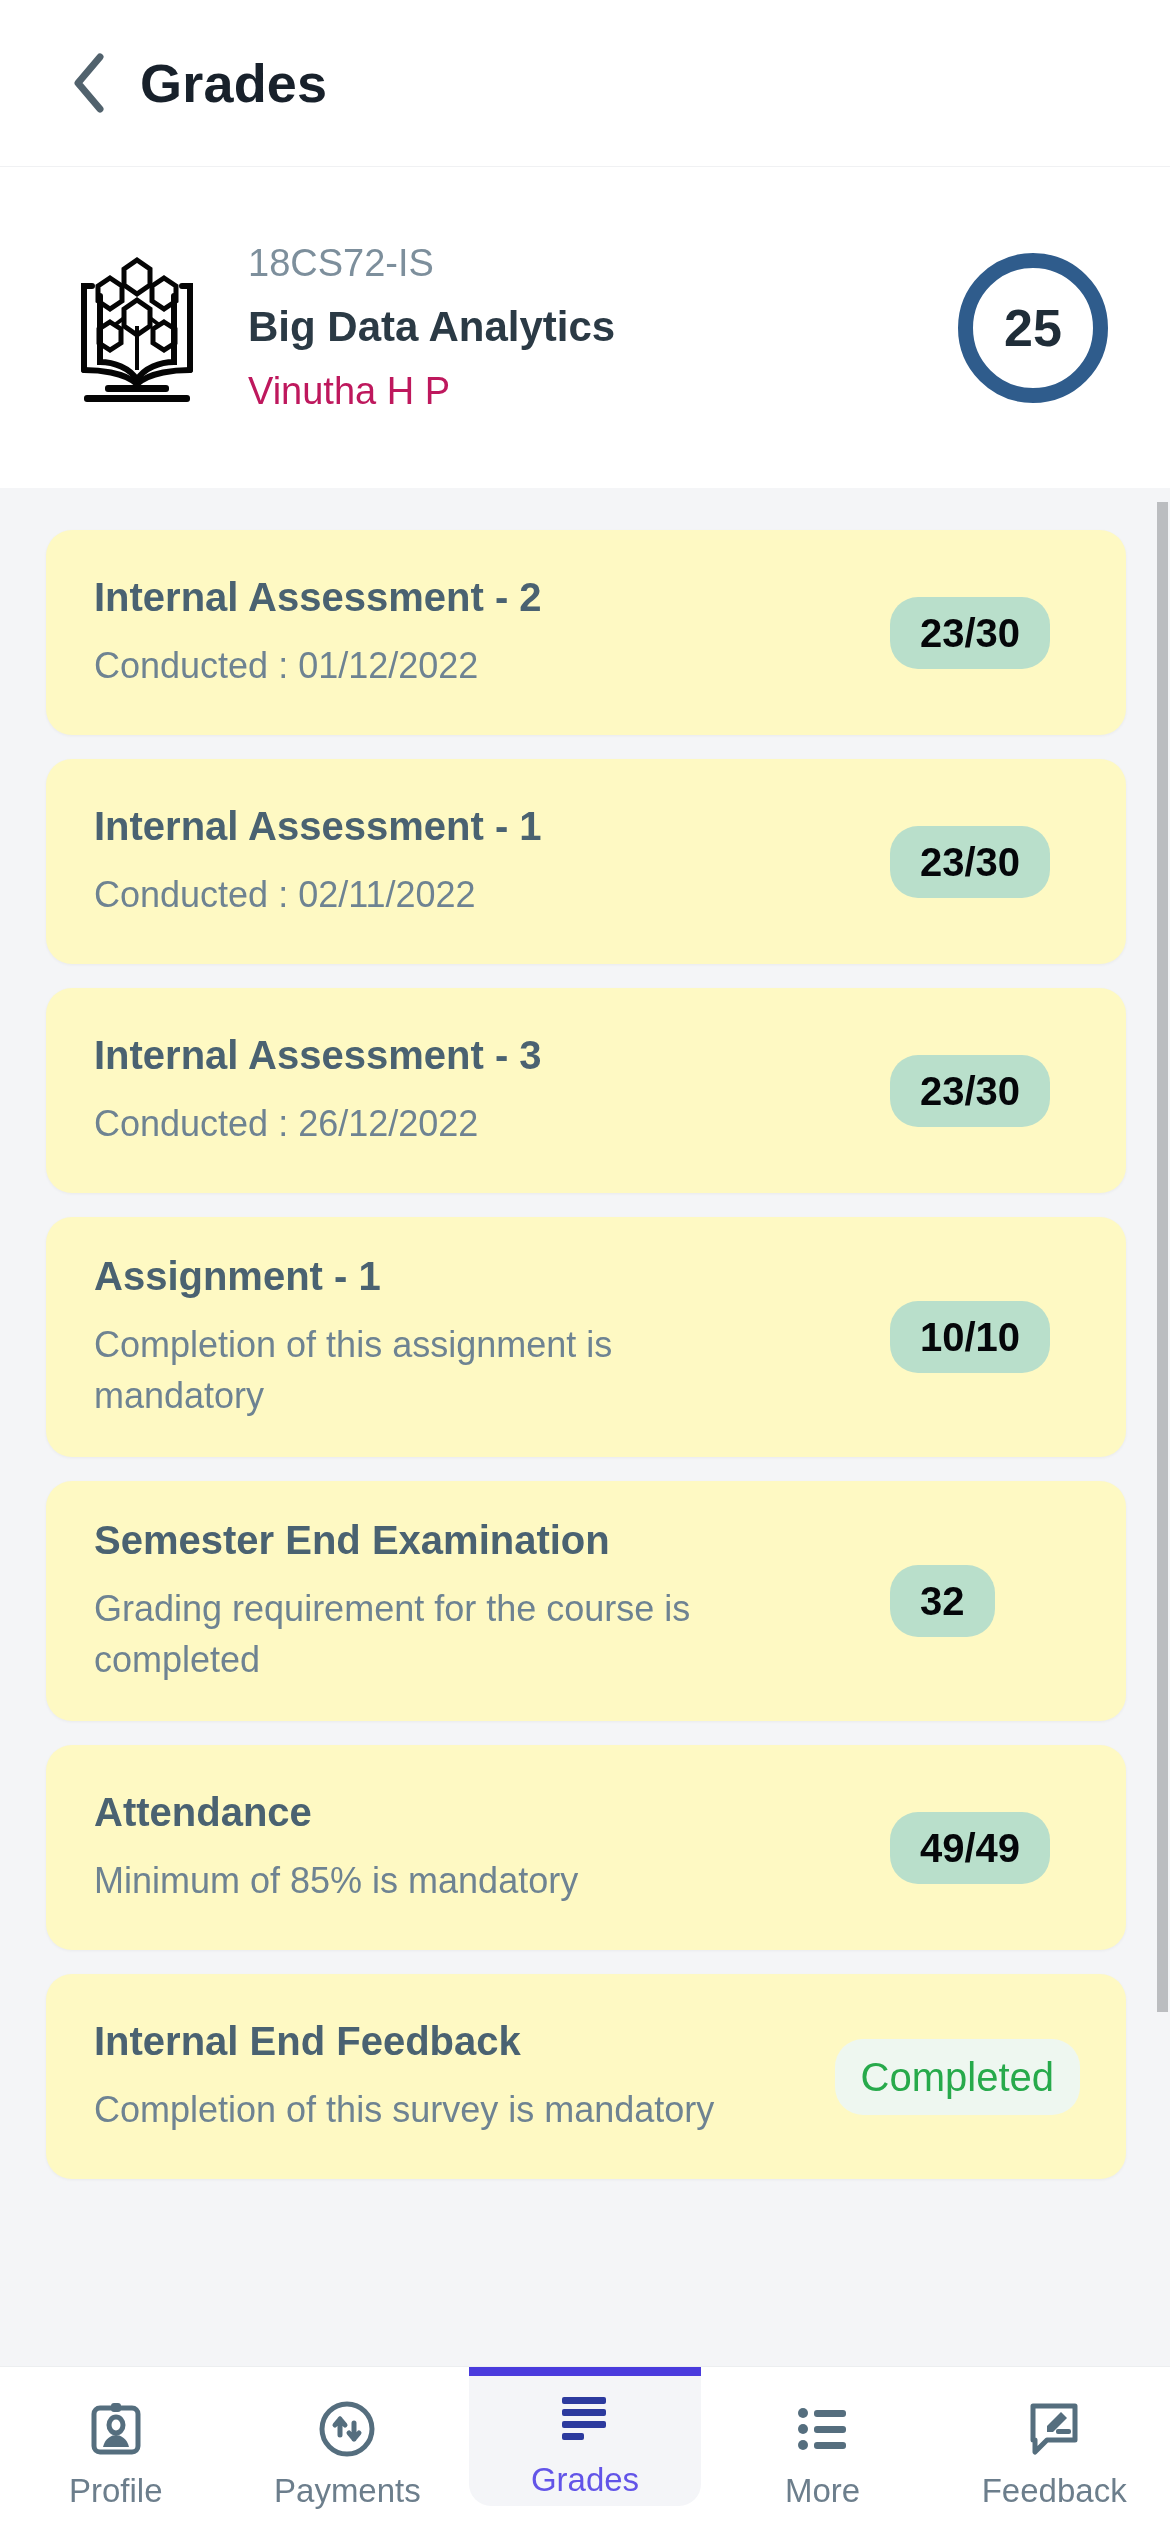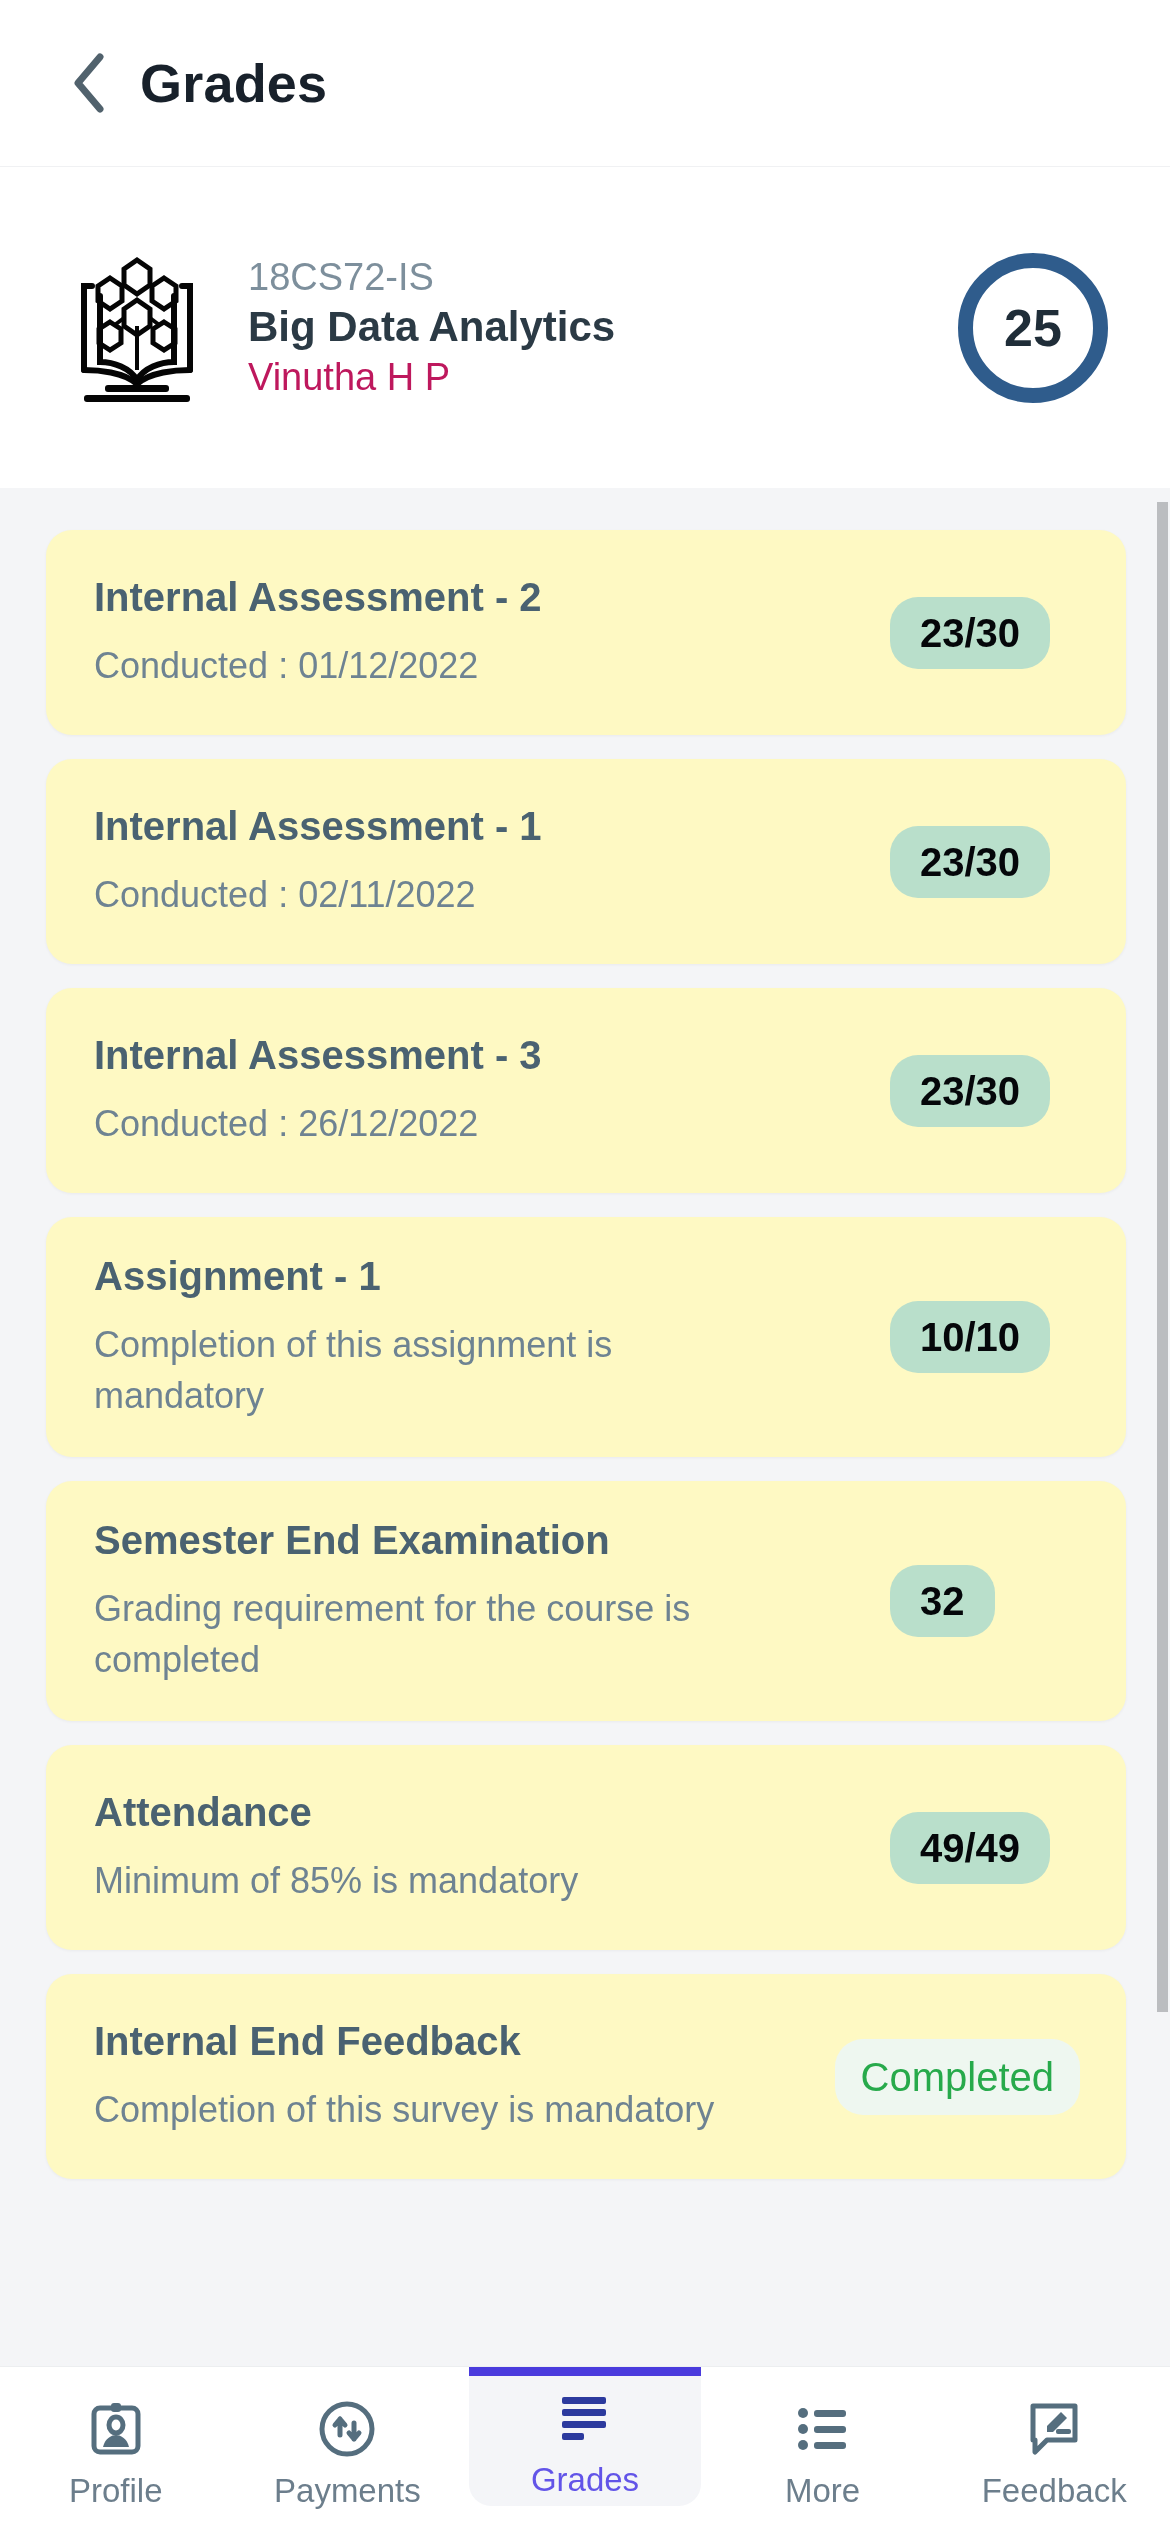--- a/index.html
+++ b/index.html
@@ -51,21 +51,21 @@
   .course-icon {
     width:158px; height:160px;
     flex:0 0 auto;
     display:flex; align-items:center; justify-content:center;
     margin-right:32px;
   }
   .course-meta {
     flex:1 1 auto;
     display:flex; flex-direction:column;
     justify-content:center;
-    gap:0;
+    gap:14px;
     min-width:0;
   }
   .course-code {
     font-size:38px;
     color:#7d8f9c;
     line-height:1.25;
   }
   .course-name {
     font-size:42px;
     font-weight:bold;

